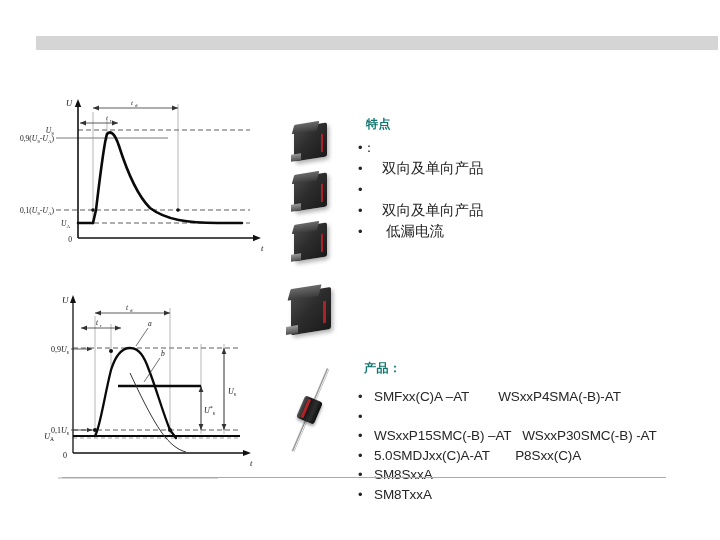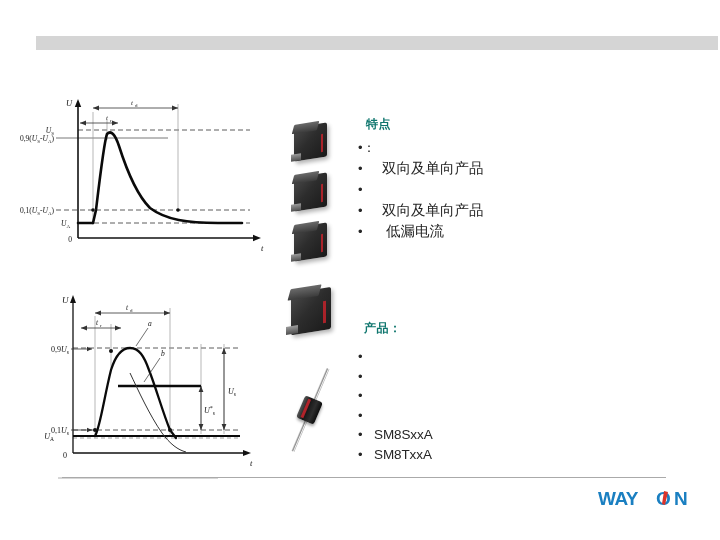--- a/index.html
+++ b/index.html
@@ -176,21 +176,21 @@
   }
   #features .section-title { margin-left: 8px; margin-bottom: 4px; }
   #features ul.bullets li { line-height: 21px; }
 
   #products {
     position: absolute;
     left: 358px;
     top: 320px;
     width: 356px;
   }
-  #products .section-title { margin-left: 6px; margin-bottom: 10px; }
+  #products .section-title { margin-left: 6px; margin-bottom: 10px; margin-top: 40px; }
   #products ul.bullets li {
     line-height: 19.5px;
     font-size: 13.5px;
     letter-spacing: -0.1px;
   }
 
   
   .footer-rule {
     position: absolute;
     left: 62px;
@@ -417,46 +417,39 @@
         <span class="txt">   低漏电流</span>
       </li>
     </ul>
   </div>
 
   <div id="products">
     <div class="section-title">产品：</div>
     <ul class="bullets">
       <li>
         <span class="dot">•</span>
-      </li>
-      <li>
-        <span class="dot">•</span>
-      </li>
-      <li>
-        <span class="dot">•</span>
-      </li>
-      <li>
-        <span class="dot">•</span>
+        <span class="txt">SMFxx(C)A –AT        WSxxP4SMA(-B)-AT</span>
+      </li>
+      <li>
+        <span class="dot">•</span>
+      </li>
+      <li>
+        <span class="dot">•</span>
+        <span class="txt">WSxxP15SMC(-B) –AT   WSxxP30SMC(-B) -AT</span>
+      </li>
+      <li>
+        <span class="dot">•</span>
+        <span class="txt">5.0SMDJxx(C)A-AT       P8Sxx(C)A</span>
       </li>
       <li>
         <span class="dot">•</span>
         <span class="txt">SM8SxxA</span>
       </li>
       <li>
         <span class="dot">•</span>
         <span class="txt">SM8TxxA</span>
       </li>
     </ul>
   </div>
 
   <div class="footer-rule"></div>
-  <div id="logo">
-    <svg width="108" height="22" viewBox="0 0 108 22">
-      <g fill="#1a7fc1" font-family="Liberation Sans, sans-serif" font-size="19" font-weight="bold">
-        <text x="0" y="17" letter-spacing="-0.5">WAY</text>
-        <text x="58" y="17">O</text>
-        <text x="76" y="17">N</text>
-      </g>
-      <path d="M66 3 L70 4 L67 17 L64 16 Z" fill="#d9342b"></path>
-    </svg>
-  </div>
 
 </div>
 
 </body></html>

